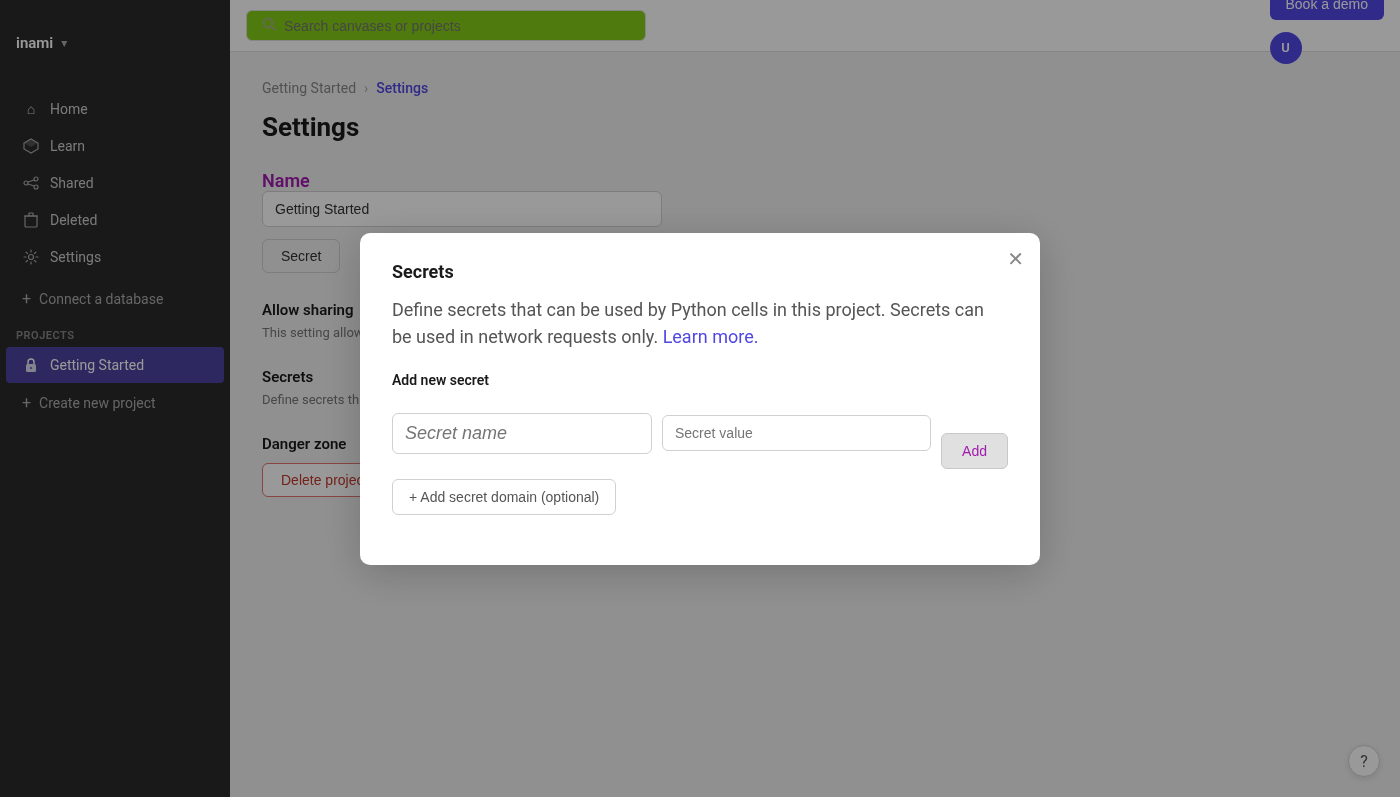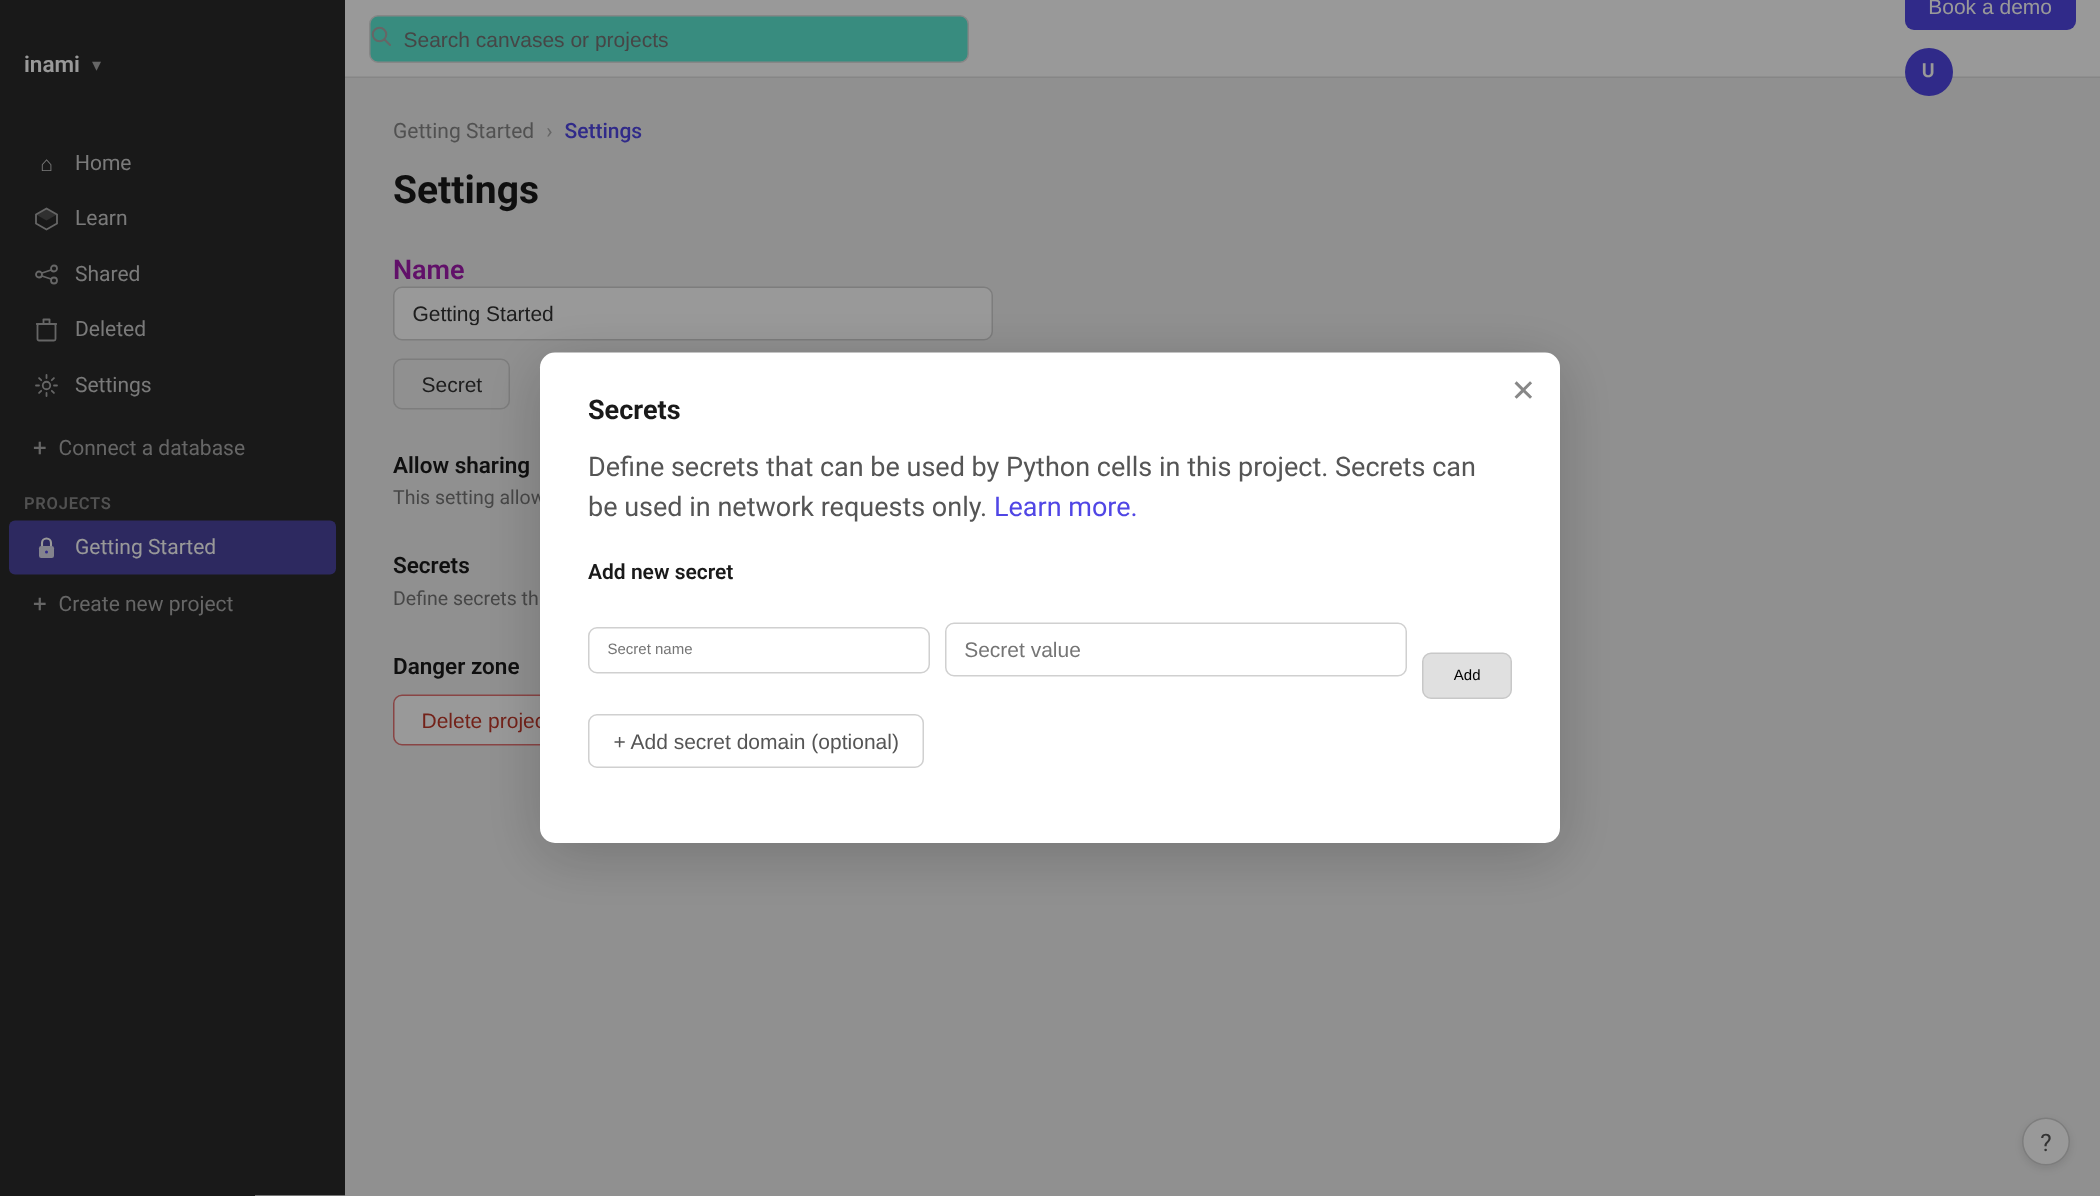--- a/index.html
+++ b/index.html
@@ -95,24 +95,24 @@
       padding: 0 16px;
       border-bottom: 1px solid #e0e0e0;
       gap: 12px;
     }
     .search-wrapper {
       flex: 1;
       max-width: 400px;
       display: flex;
       align-items: center;
       gap: 8px;
-      background: #5eead4;
+      background: #84cc16;
       border: 1px solid #e0e0e0;
       border-radius: 6px;
-      padding: 6px 0;
+      padding: 6px 15px;
     }
     .search-input {
       border: none;
       background: transparent;
       outline: none;
       font-size: 14px;
       color: #555;
       width: 100%;
     }
     .topbar-right {
@@ -295,42 +295,43 @@
       display: flex;
       gap: 10px;
       margin-bottom: 10px;
       align-items: center;
     }
     .secret-name-input {
       flex: 1;
       padding: 9px 12px;
       border: 1px solid #d0d0d0;
       border-radius: 6px;
-      font-size: 10px;
+      font-size: 18px;
       color: #333;
       outline: none;
       background: #fff;
+      font-style: italic;
     }
     .secret-value-input {
       flex: 1.4;
       padding: 9px 12px;
       border: 1px solid #d0d0d0;
       border-radius: 6px;
       font-size: 14px;
       color: #333;
       outline: none;
       background: #fff;
     }
     .add-btn {
       padding: 9px 20px;
       background: #e0e0e0;
       border: 1px solid #c8c8c8;
       border-radius: 6px;
-      font-size: 10px;
-      color: #000000;
+      font-size: 14px;
+      color: #a21caf;
       cursor: pointer;
       white-space: nowrap;
       margin-top: 35px;
     }
     .secret-domain-row {
       margin-bottom: 18px;
     }
     .add-domain-btn {
       padding: 9px 16px;
       background: #fff;

